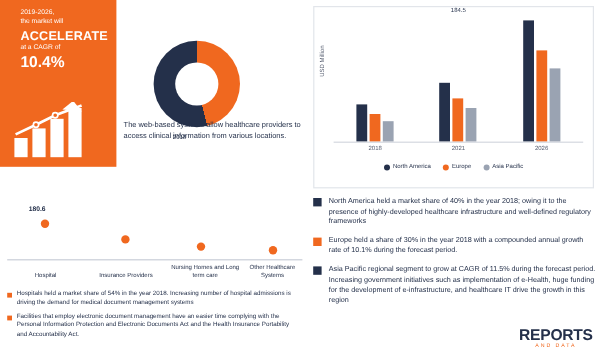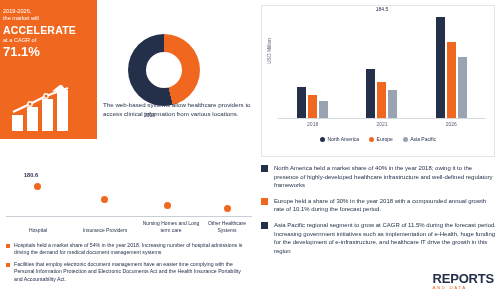--- a/index.html
+++ b/index.html
@@ -1,20 +1,20 @@
 <!DOCTYPE html>
 <html><head>
 <meta charset="utf-8">
 <style>
   html,body{margin:0;padding:0;}
   body{width:500px;height:296px;background:#ffffff;font-family:"Liberation Sans",sans-serif;overflow:hidden;}
   .page{position:relative;width:500px;height:296px;}
 
   
-  .orange-panel{position:absolute;left:0;top:0;width:97px;height:139px;background:#f0681f;color:#fff;box-sizing:border-box;padding:8px 3px;}
+  .orange-panel{position:absolute;left:0;top:0;width:97px;height:139px;background:#f0681f;color:#fff;box-sizing:border-box;padding:8px 17px;}
   .op-line1{font-size:5.6px;line-height:7px;}
   .op-accel{font-size:10.5px;font-weight:bold;letter-spacing:.2px;margin-top:2px;}
   .op-cagr{font-size:5.6px;margin-top:1px;}
   .op-pct{font-size:13px;font-weight:bold;margin-top:1px;}
   .op-chart{position:absolute;left:10px;bottom:6px;width:78px;height:48px;}
 
   
   .pct-block{position:absolute;left:103px;top:10px;width:150px;}
   .pct-big{color:#f0681f;font-size:18px;font-weight:bold;line-height:19px;}
   .pct-text{color:#24304a;font-size:6.2px;line-height:8.6px;margin-top:2px;}
@@ -53,35 +53,35 @@
   .lc-axis{position:absolute;left:0;right:0;bottom:18px;height:1px;background:#c9ced7;}
   .lc-lab{position:absolute;bottom:2px;text-align:center;font-size:5px;color:#24304a;line-height:6.5px;}
 
   
   .lbullets{position:absolute;left:6px;top:242px;width:244px;}
   .lb{display:flex;margin-bottom:4px;}
   .lbsq{width:4px;height:4px;flex:0 0 4px;background:#f0681f;margin-right:4px;margin-top:2px;}
   .lbtxt{font-size:5.2px;line-height:7.4px;color:#24304a;}
 
   
-  .logo{position:absolute;right:6px;bottom:6px;text-align:left;}
+  .logo{position:absolute;right:6px;bottom:6px;text-align:center;}
   .logo-main{font-size:13px;font-weight:bold;color:#24304a;letter-spacing:-.2px;}
   .logo-sub{font-size:4.4px;color:#f0681f;letter-spacing:1.6px;margin-top:-1px;}
 </style>
 </head>
 <body>
 
 <div class="page">
 
   <div class="orange-panel">
     <div class="op-line1">2019-2026,</div>
     <div class="op-line1">the market will</div>
     <div class="op-accel">ACCELERATE</div>
     <div class="op-cagr">at a CAGR of</div>
-    <div class="op-pct">71.1%</div>
+    <div class="op-pct">10.4%</div>
     <svg class="op-chart" viewBox="0 0 78 48">
       <rect x="2" y="30" width="11" height="16" fill="#ffffff"></rect>
       <rect x="17" y="22" width="11" height="24" fill="#ffffff"></rect>
       <rect x="32" y="14" width="11" height="32" fill="#ffffff"></rect>
       <rect x="47" y="5" width="11" height="41" fill="#ffffff"></rect>
       <path d="M3 27 L20 19 L36 11 L58 3" stroke="#ffffff" stroke-width="2.2" fill="none"></path>
       <path d="M70 0 L78 10 L60 8 Z" fill="#ffffff" transform="translate(-12,-1) scale(0.9)"></path>
       <circle cx="20" cy="19" r="2.2" fill="#f0681f" stroke="#ffffff" stroke-width="1.4"></circle>
       <circle cx="36" cy="11" r="2.2" fill="#f0681f" stroke="#ffffff" stroke-width="1.4"></circle>
     </svg>

